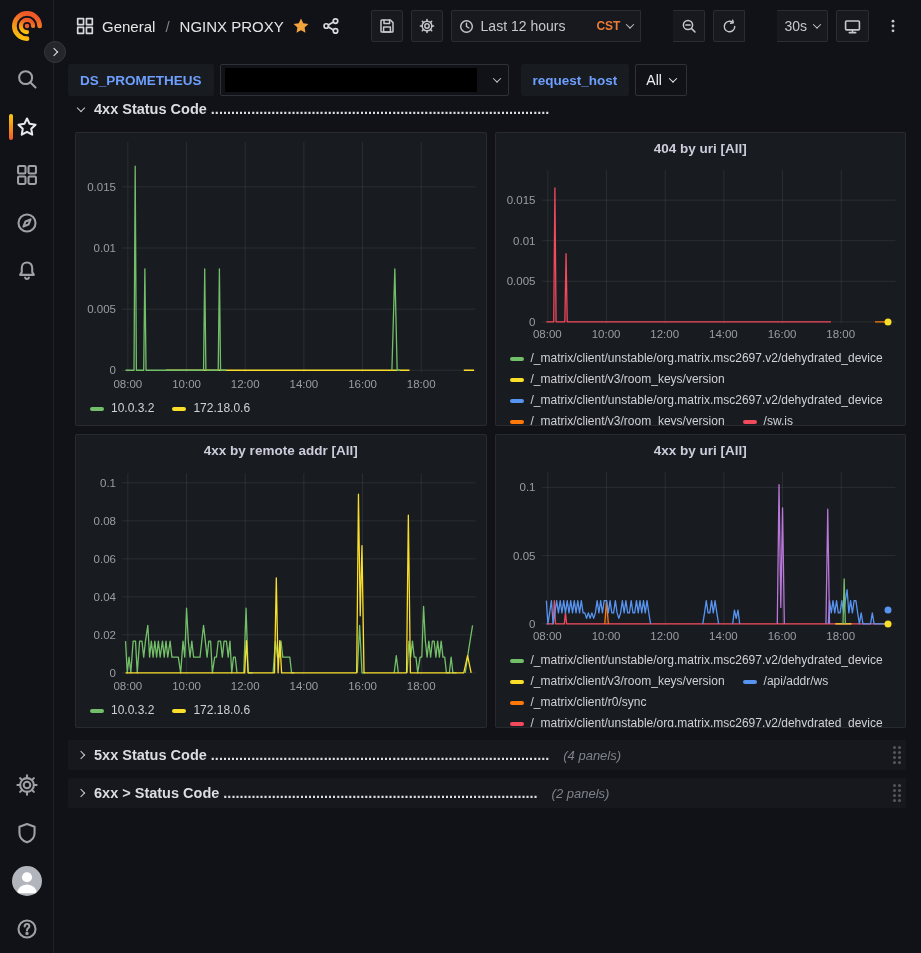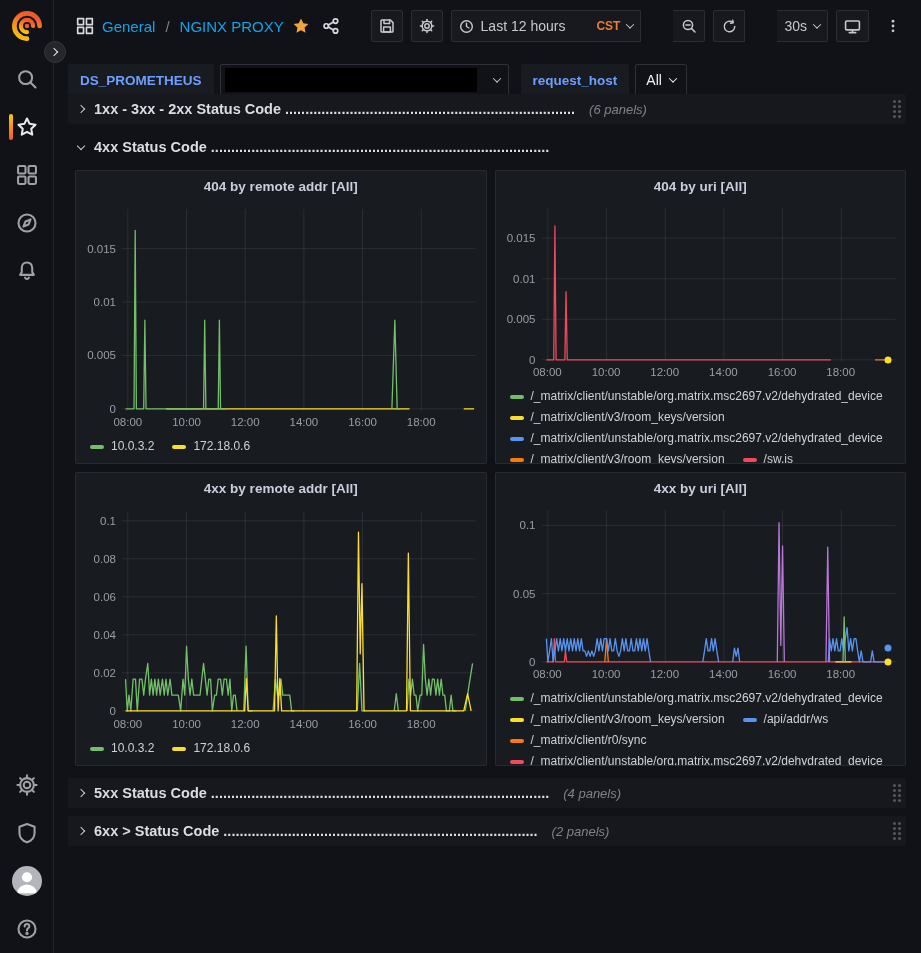--- a/index.html
+++ b/index.html
@@ -15,21 +15,21 @@
   .active-bar { position:absolute; left:9px; top:11px; width:4px; height:26px; border-radius:2px; background:linear-gradient(180deg,#fbca0a,#f05a28); }
   .expand-chip { position:absolute; left:44px; top:41px; width:22px; height:22px; border-radius:50%; background:#24262b; border:1px solid #35373c; display:flex; align-items:center; justify-content:center; z-index:5; cursor:pointer; color:#e6e7ea; }
   .avatar { width:30px; height:30px; border-radius:50%; background:#b2b5bb; overflow:hidden; position:relative; }
 
   
   .main { flex:1; display:flex; flex-direction:column; min-width:0; }
 
   .navbar { height:52px; display:flex; align-items:center; padding:0 12px 0 22px; gap:8px; }
   .crumb { display:flex; align-items:center; gap:8px; font-size:15px; }
   .crumb .sep { color:#7e828a; margin:0 2px; }
-  .crumb-link { color:#0ea5e9; cursor:pointer; }
+  .crumb-link { color:#e5e5e5; cursor:pointer; }
   .nav-right { margin-left:auto; display:flex; align-items:center; gap:8px; }
   .tbtn { height:32px; min-width:32px; padding:0 7px; background:#17191e; border:1px solid #2b2d33; border-radius:2px; display:flex; align-items:center; justify-content:center; gap:7px; color:#c7c8cf; cursor:pointer; font-size:14px; }
   .tgroup { display:flex;gap:32px; }
   .tgroup .tbtn + .tbtn { border-left:none; border-top-left-radius:0; border-bottom-left-radius:0; }
   .tgroup .tbtn:first-child { border-top-right-radius:0; border-bottom-right-radius:0; }
   .tz { color:#eb7b35; font-size:12px; font-weight:700;margin-left:24px; }
   .chev { display:inline-block; width:6px; height:6px; border-right:1.6px solid currentColor; border-bottom:1.6px solid currentColor; transform:rotate(45deg) translate(-1px,-1px); }
 
   
   .submenu { height:40px; display:flex; align-items:center; padding:0 14px; gap:12px; }
@@ -264,35 +264,28 @@
       <div class="var-label">request_host</div>
       <div class="var-all">
         <span>All</span>
         <span class="chev"></span>
       </div>
     </div>
   </div>
 
   <div class="dash">
 
-    <div class="row-header collapsed">
-      <span class="chev rchev right"></span>
-      <span class="row-title">1xx - 3xx - 2xx Status Code ........................................................................</span>
-      <span class="row-count">(6 panels)</span>
-      <span class="grip"></span>
-    </div>
 
     <div class="row-header">
       <span class="chev rchev down"></span>
       <span class="row-title">4xx Status Code ....................................................................................</span>
     </div>
 
     <div class="panel-grid">
       <div class="panel">
-        <div class="panel-title">404 by remote addr [All]</div>
         <div class="plot-row">
             <div class="ylabels">
               <div class="ytick" style="top: 98%;">0</div>
               <div class="ytick" style="top: 72.3243%;">0.005</div>
               <div class="ytick" style="top: 46.6486%;">0.01</div>
               <div class="ytick" style="top: 20.973%;">0.015</div>
             </div>
             <div class="plot">
               <svg viewBox="0 0 100 100" preserveAspectRatio="none" style="position: absolute; inset: 0px; width: 100%; height: 100%; overflow: visible;">
                 <line x1="0" y1="98" x2="100" y2="98" stroke="rgba(204,204,220,0.10)" stroke-width="1" vector-effect="non-scaling-stroke"></line>

